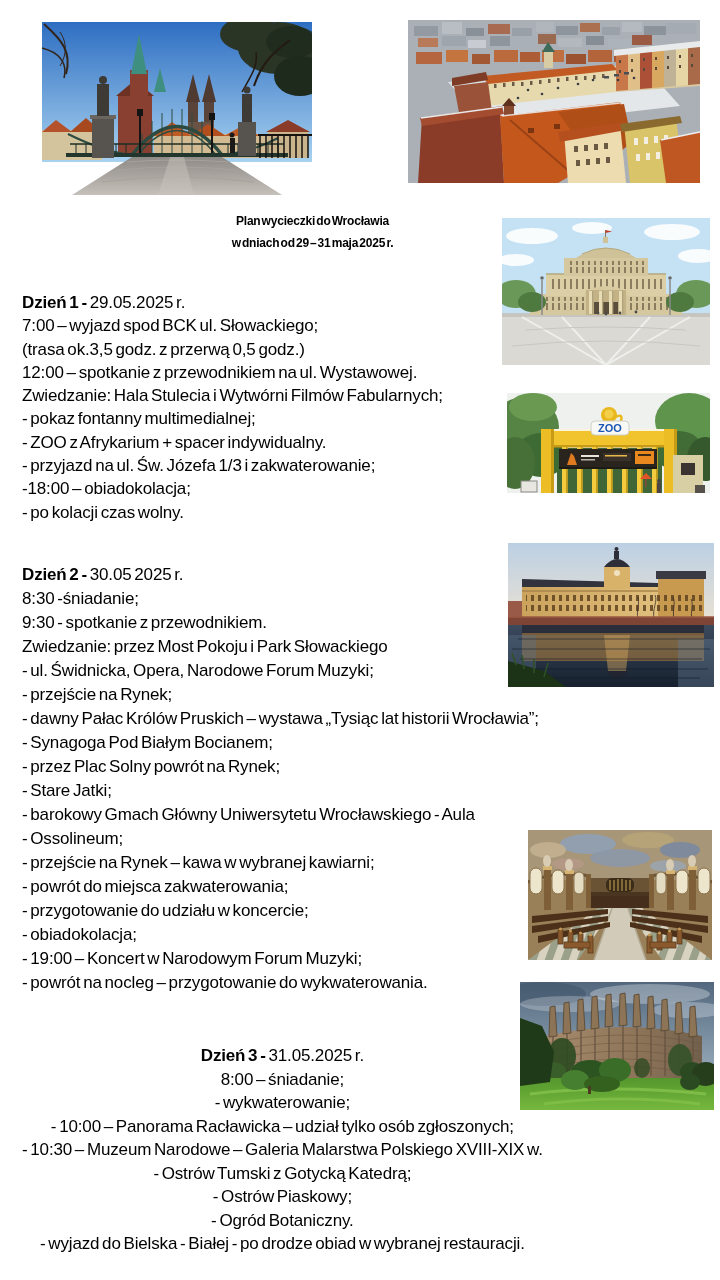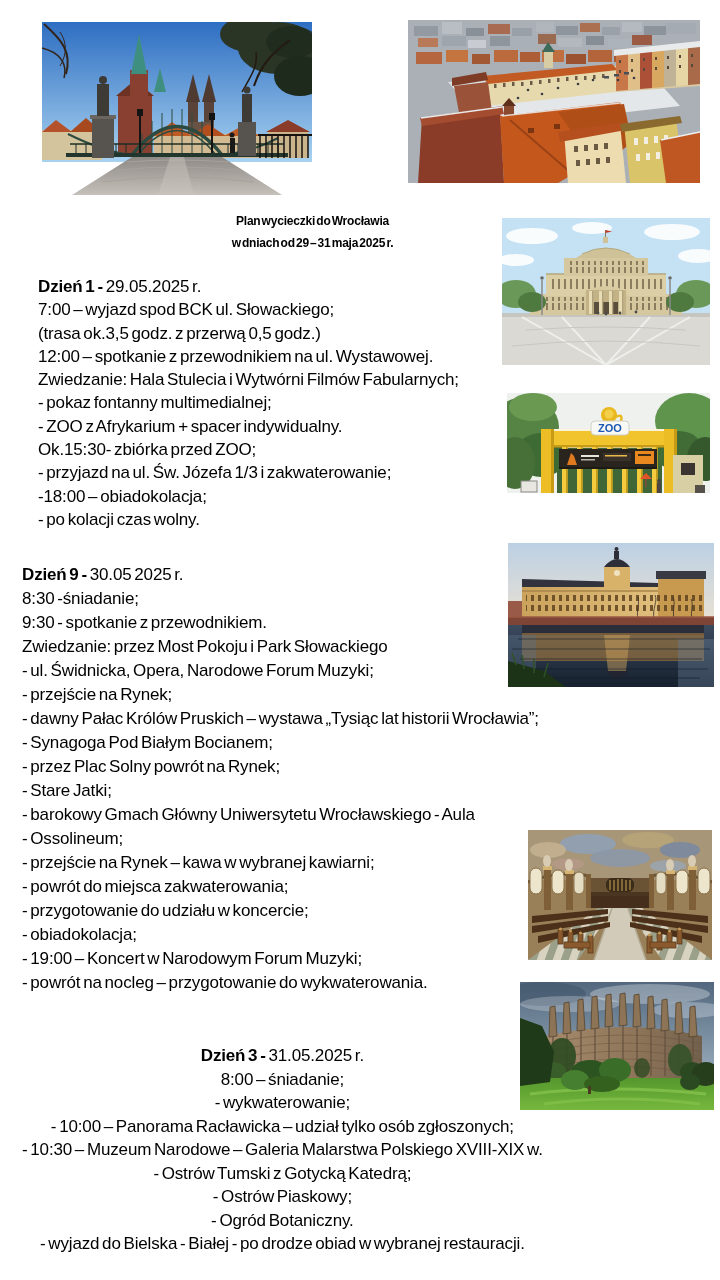--- a/index.html
+++ b/index.html
@@ -645,38 +645,37 @@
       <ellipse cx="170" cy="100" rx="10" ry="8" fill="#2c4a22"></ellipse>
       <rect x="68" y="104" width="3" height="8" fill="#4a3a22"></rect>
     </svg>
   </div>
 
   <div class="title-block">
     <div>Plan wycieczki do Wrocławia</div>
     <div>w dniach od 29 – 31 maja 2025 r.</div>
   </div>
 
-  <div id="day1" class="text-block" style="top:275px;margin-left:16px;">
+  <div id="day1" class="text-block" style="top:291px;">
     <div class="line"><span class="b">Dzień 1 - </span><span>29.05.2025 r.</span></div>
     <div>
         <div class="line">7:00 – wyjazd spod BCK ul. Słowackiego;</div>
         <div class="line">(trasa ok.3,5 godz. z przerwą 0,5 godz.)</div>
         <div class="line">12:00 – spotkanie z przewodnikiem na ul. Wystawowej.</div>
         <div class="line">Zwiedzanie: Hala Stulecia i Wytwórni Filmów Fabularnych;</div>
         <div class="line">- pokaz fontanny multimedialnej;</div>
         <div class="line">- ZOO z Afrykarium + spacer indywidualny.</div>
-        <div class="line">Ok.15:30- zbiórka przed ZOO;</div>
         <div class="line">- przyjazd na ul. Św. Józefa 1/3 i zakwaterowanie;</div>
         <div class="line">-18:00 – obiadokolacja;</div>
         <div class="line">- po kolacji czas wolny.</div>
       </div>
   </div>
 
   <div id="day2" class="text-block" style="top:563px;">
-    <div class="line"><span class="b">Dzień 9 - </span><span>30.05 2025 r.</span></div>
+    <div class="line"><span class="b">Dzień 2 - </span><span>30.05 2025 r.</span></div>
     <div>
         <div class="line">8:30 -śniadanie;</div>
         <div class="line">9:30 - spotkanie z przewodnikiem.</div>
         <div class="line">Zwiedzanie: przez Most Pokoju i Park Słowackiego</div>
         <div class="line">- ul. Świdnicka, Opera, Narodowe Forum Muzyki;</div>
         <div class="line">- przejście na Rynek;</div>
         <div class="line">- dawny Pałac Królów Pruskich – wystawa „Tysiąc lat historii Wrocławia”;</div>
         <div class="line">- Synagoga Pod Białym Bocianem;</div>
         <div class="line">- przez Plac Solny powrót na Rynek;</div>
         <div class="line">- Stare Jatki;</div>

